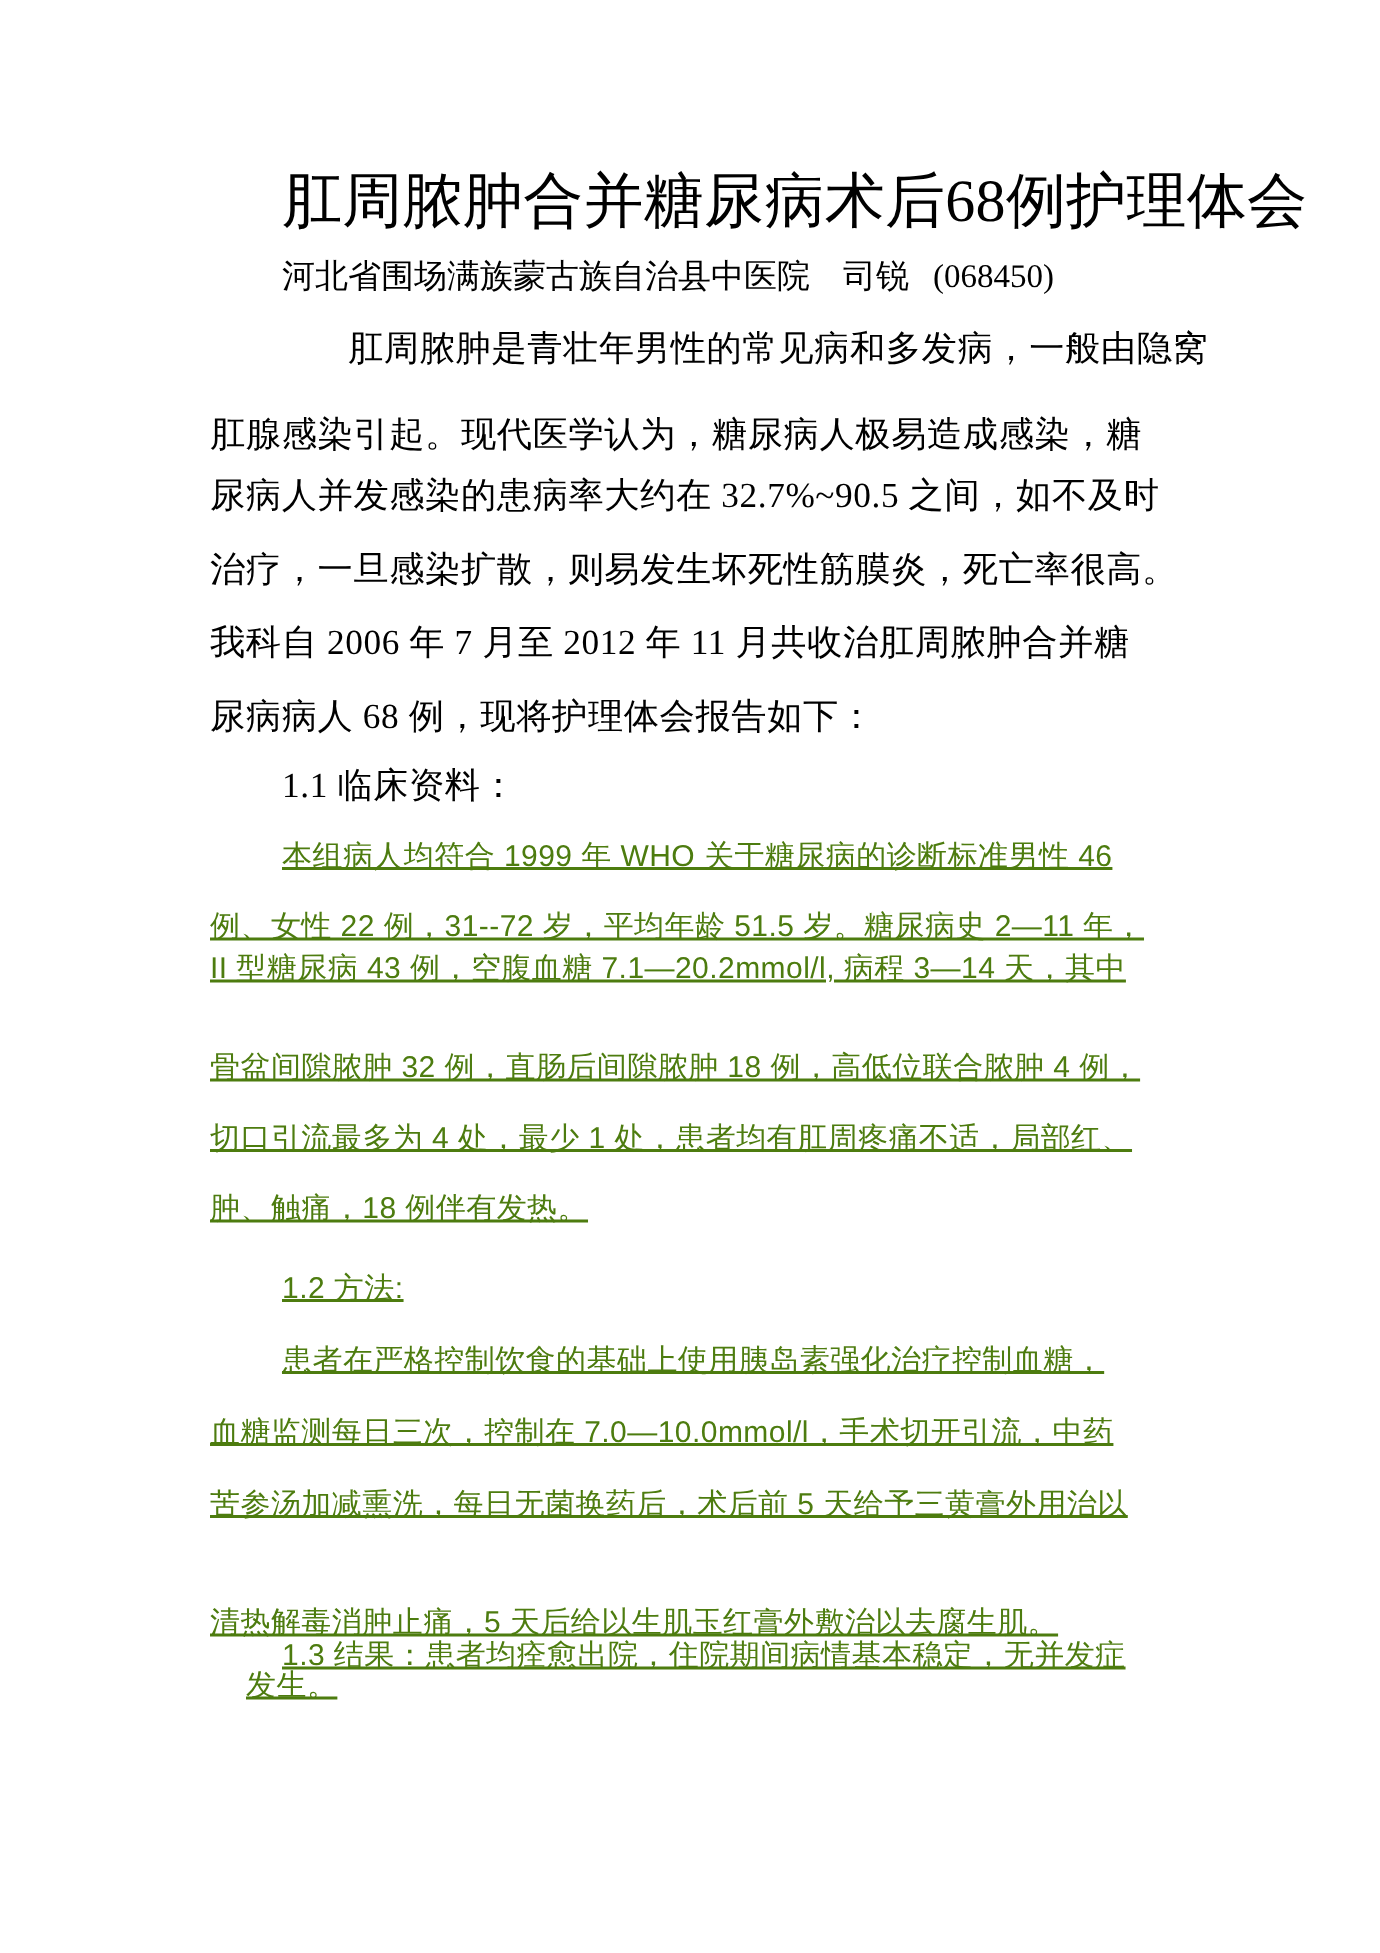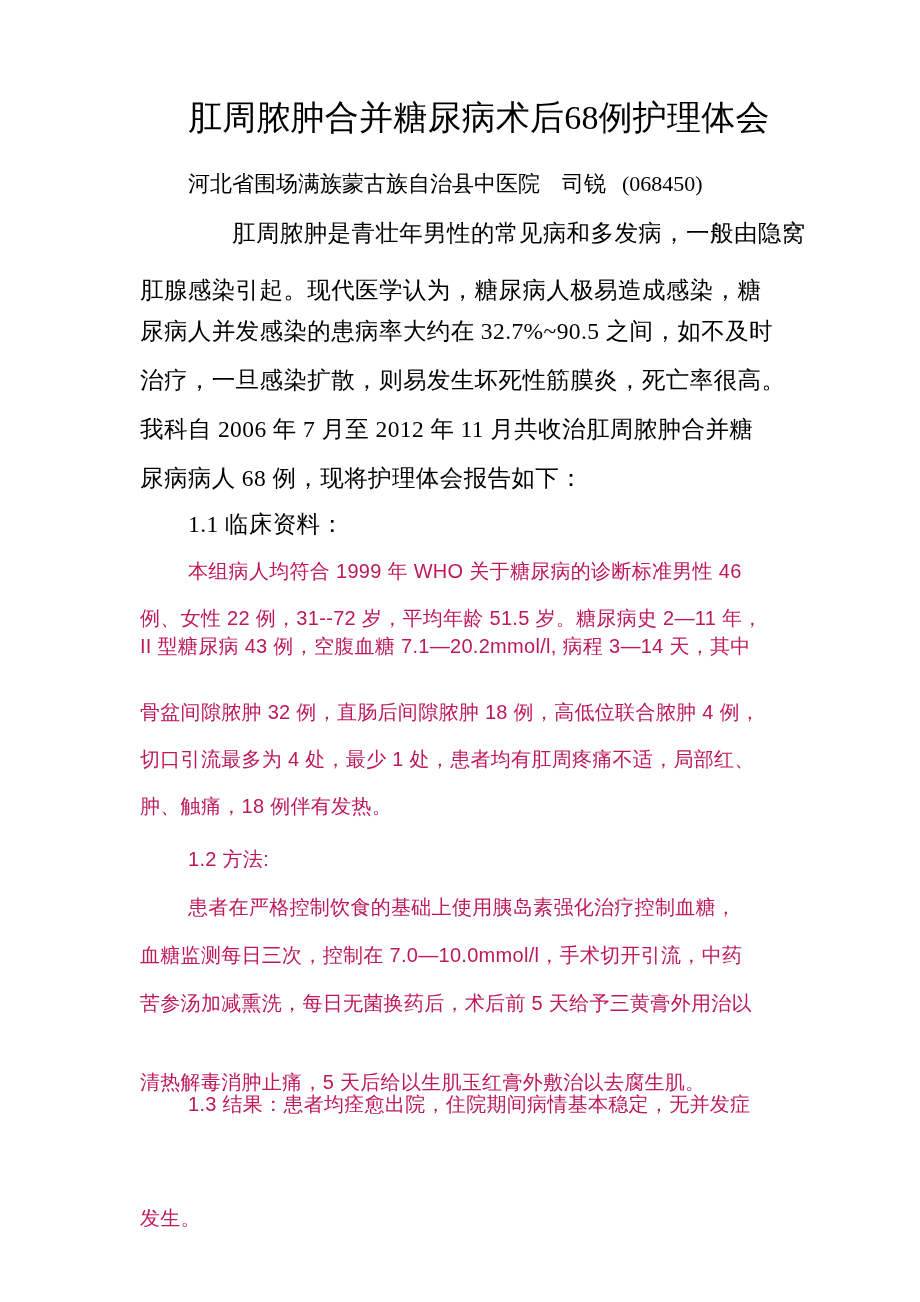--- a/index.html
+++ b/index.html
@@ -18,28 +18,29 @@
       position: absolute;
       left: 140px;
       top: 0;
       width: 642px;
     }
     .serif {
       font-family: "Liberation Serif", "DejaVu Serif", serif;
     }
     .sans {
       font-family: "Liberation Sans", "DejaVu Sans", sans-serif;
-      color: #be185d;
+      color: #4d7c0f;
+      text-decoration: underline;
     }
     .title {
       position: absolute;
-      top: 98px;
+      top: 114px;
       left: 48px;
       width: 620px;
-      font-size: 34px;
+      font-size: 40px;
       line-height: 40px;
       white-space: nowrap;
       letter-spacing: 0.2px;
     }
     .affiliation {
       position: absolute;
       top: 168px;
       left: 0;
       font-size: 22px;
       line-height: 32px;
@@ -95,15 +96,15 @@
   <div class="line sans sans-line" style="top:792px;">肿、触痛，18 例伴有发热。</div>
 
   <div class="line sans sans-line indent" style="top:845px;">1.2 方法:</div>
 
   <div class="line sans sans-line indent" style="top:893px;">患者在严格控制饮食的基础上使用胰岛素强化治疗控制血糖，</div>
   <div class="line sans sans-line" style="top:941px;">血糖监测每日三次，控制在 7.0—10.0mmol/l，手术切开引流，中药</div>
   <div class="line sans sans-line" style="top:989px;">苦参汤加减熏洗，每日无菌换药后，术后前 5 天给予三黄膏外用治以</div>
   <div class="line sans sans-line" style="top:1068px;">清热解毒消肿止痛，5 天后给以生肌玉红膏外敷治以去腐生肌。</div>
 
   <div class="line sans sans-line indent" style="top:1090px;">1.3 结果：患者均痊愈出院，住院期间病情基本稳定，无并发症</div>
-  <div class="line sans sans-line" style="top:1204px;">发生。</div>
+  <div class="line sans sans-line" style="top:1110px;margin-left:24px;">发生。</div>
 
 </div>
 
 </body></html>

